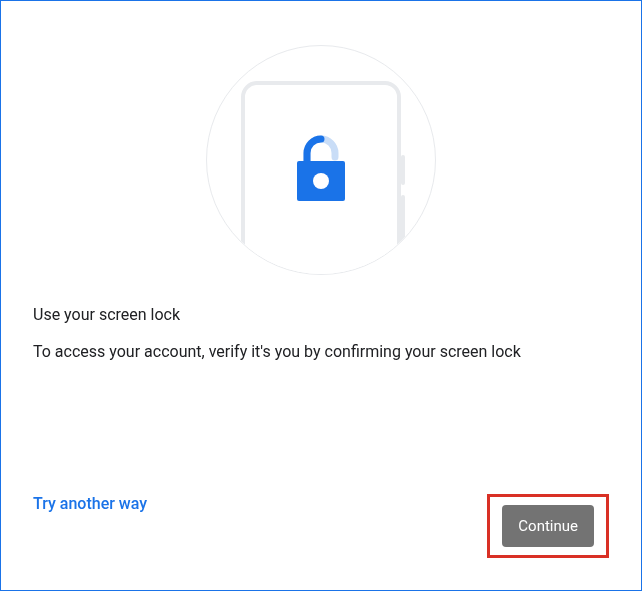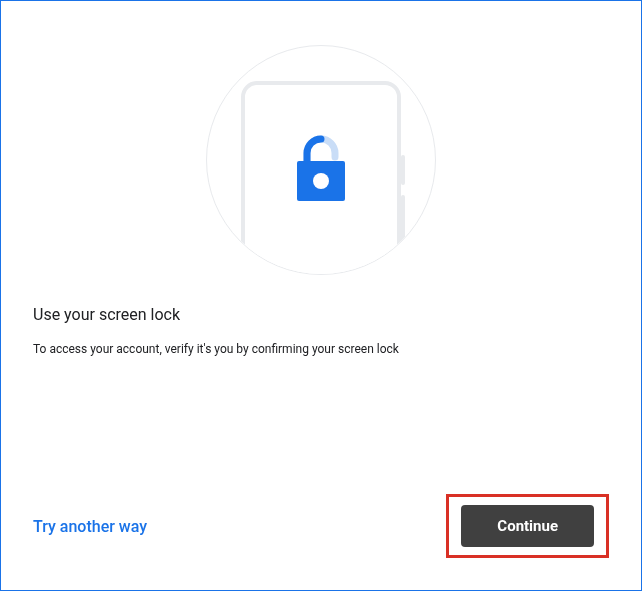--- a/index.html
+++ b/index.html
@@ -70,49 +70,49 @@
       height: 70px;
       position: relative;
     }
     .heading {
       font-size: 16px;
       font-weight: 400;
       color: #202124;
       margin-bottom: 16px;
     }
     .subtext {
-      font-size: 12px;
+      font-size: 16px;
       color: #202124;
       line-height: 1.5;
       margin-bottom: 48px;
     }
     .actions {
       display: flex;
       justify-content: space-between;
-      align-items: center;
+      align-items: flex-start;
       margin-top: auto;
     }
     .link {
       color: #1a73e8;
       font-size: 16px;
       font-weight: 500;
       text-decoration: none;
       cursor: pointer;
     }
     .highlight-box {
       border: 3px solid #d93025;
       padding: 8px 12px;
     }
     .primary-btn {
-      background: #404040;
+      background: #737373;
       color: #fff;
       border: none;
-      padding: 12px 36px;
+      padding: 12px 16px;
       font-size: 15px;
-      font-weight: 700;
+      font-weight: 400;
       border-radius: 4px;
       cursor: pointer;
       font-family: inherit;
     }
   </style>
 </head>
 <body>
 
 <div class="illustration-area">
   <div class="circle-bg">

